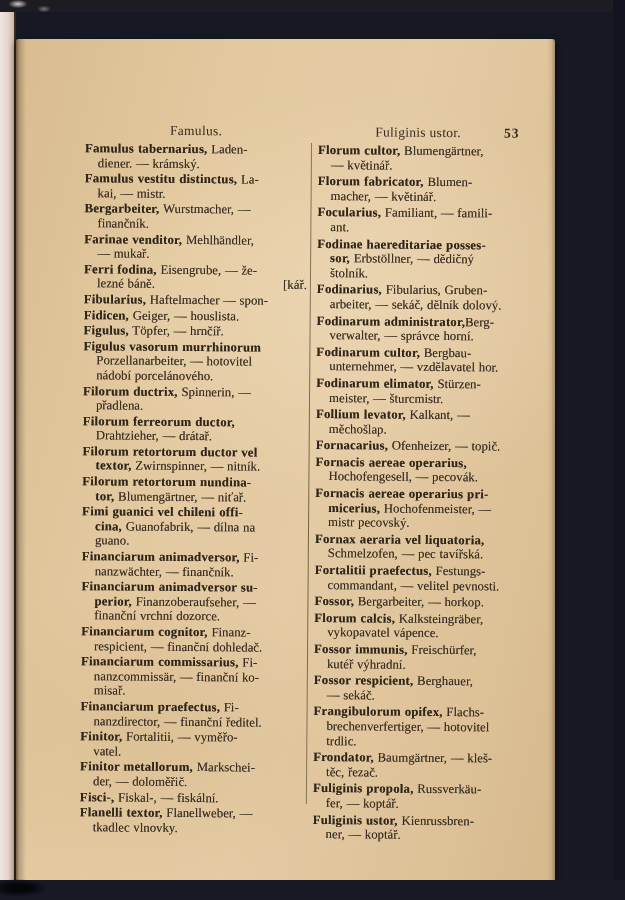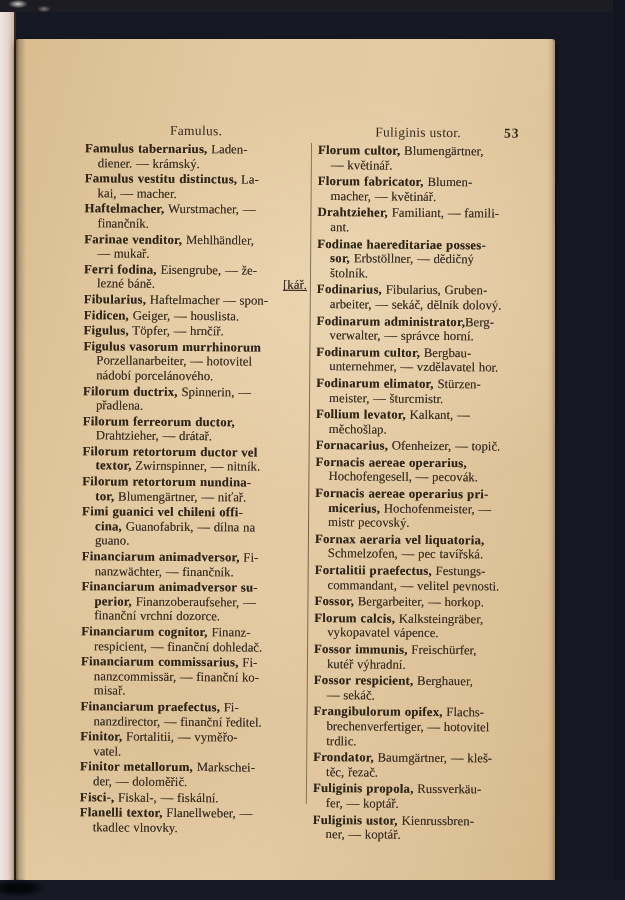--- a/index.html
+++ b/index.html
@@ -45,21 +45,21 @@
   .col{position:absolute;top:104px;font-size:12.8px;line-height:14.6px;word-spacing:.5px;}
   .col-left{left:69px;width:225px;}
   .col-right{left:302px;width:233px;}
   .divider{position:absolute;left:295px;top:104px;width:1px;height:661px;
     background:linear-gradient(#6a583f,#4f4028 60%,#6a583f);opacity:.75;}
   .entry{margin-bottom:1px;}
   .col-right .entry{margin-bottom:2px;}
   .line{white-space:pre;position:relative;}
   .line.cont{padding-left:13px;}
   .entry b{font-weight:bold;letter-spacing:.2px;color:#2e2519;}
-  .catchword{position:absolute;right:2px;top:0;text-decoration:underline;}
+  .catchword{position:absolute;right:2px;top:0;}
   .line span,.line b{text-shadow:0 0 .5px rgba(53,43,32,.55);}
 </style>
 </head>
 <body>
 
 <div class="edge-top"></div>
 <div class="left-sliver"></div>
 <div class="edge-right"></div>
 
 <div class="page">
@@ -70,24 +70,24 @@
       <span class="rh-num">53</span>
     </div>
     <div class="divider"></div>
     <div class="col col-left" id="col-left">
         <div class="entry">
           <div class="line"><b>Famulus tabernarius,</b><span> Laden-</span></div>
           <div class="line cont"><span>diener. — krámský.</span></div>
         </div>
         <div class="entry">
           <div class="line"><b>Famulus vestitu distinctus,</b><span> La-</span></div>
-          <div class="line cont"><span>kai, — macher.</span></div>
-        </div>
-        <div class="entry">
-          <div class="line"><b>Haftelmacher,</b><span> Wurstmacher, —</span></div>
+          <div class="line cont"><span>kai, — mistr.</span></div>
+        </div>
+        <div class="entry">
+          <div class="line"><b>Bergarbeiter,</b><span> Wurstmacher, —</span></div>
           <div class="line cont"><span>finančník.</span></div>
         </div>
         <div class="entry">
           <div class="line"><b>Farinae venditor,</b><span> Mehlhändler,</span></div>
           <div class="line cont"><span>— mukař.</span></div>
         </div>
         <div class="entry">
           <div class="line"><b>Ferri fodina,</b><span> Eisengrube, — že-</span></div>
           <div class="line cont"><span>lezné báně.</span><span class="catchword">[kář.</span></div>
         </div>
@@ -167,21 +167,21 @@
     <div class="col col-right" id="col-right">
         <div class="entry">
           <div class="line"><b>Florum cultor,</b><span> Blumengärtner,</span></div>
           <div class="line cont"><span>— květinář.</span></div>
         </div>
         <div class="entry">
           <div class="line"><b>Florum fabricator,</b><span> Blumen-</span></div>
           <div class="line cont"><span>macher, — květinář.</span></div>
         </div>
         <div class="entry">
-          <div class="line"><b>Drahtzieher,</b><span> Familiant, — famili-</span></div>
+          <div class="line"><b>Focularius,</b><span> Familiant, — famili-</span></div>
           <div class="line cont"><span>ant.</span></div>
         </div>
         <div class="entry">
           <div class="line"><b>Fodinae haereditariae posses-</b></div>
           <div class="line cont"><b>sor,</b><span> Erbstöllner, — dědičný</span></div>
           <div class="line cont"><span>štolník.</span></div>
         </div>
         <div class="entry">
           <div class="line"><b>Fodinarius,</b><span> Fibularius, Gruben-</span></div>
           <div class="line cont"><span>arbeiter, — sekáč, dělník dolový.</span></div>

